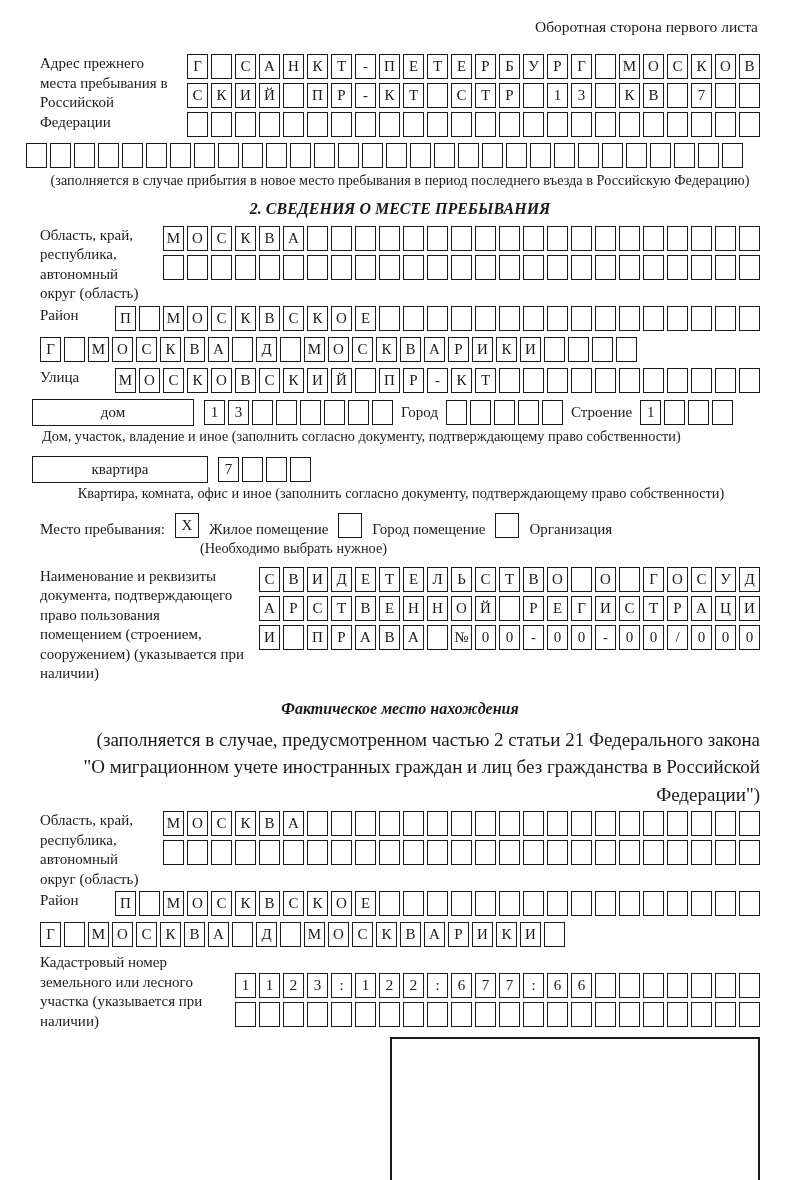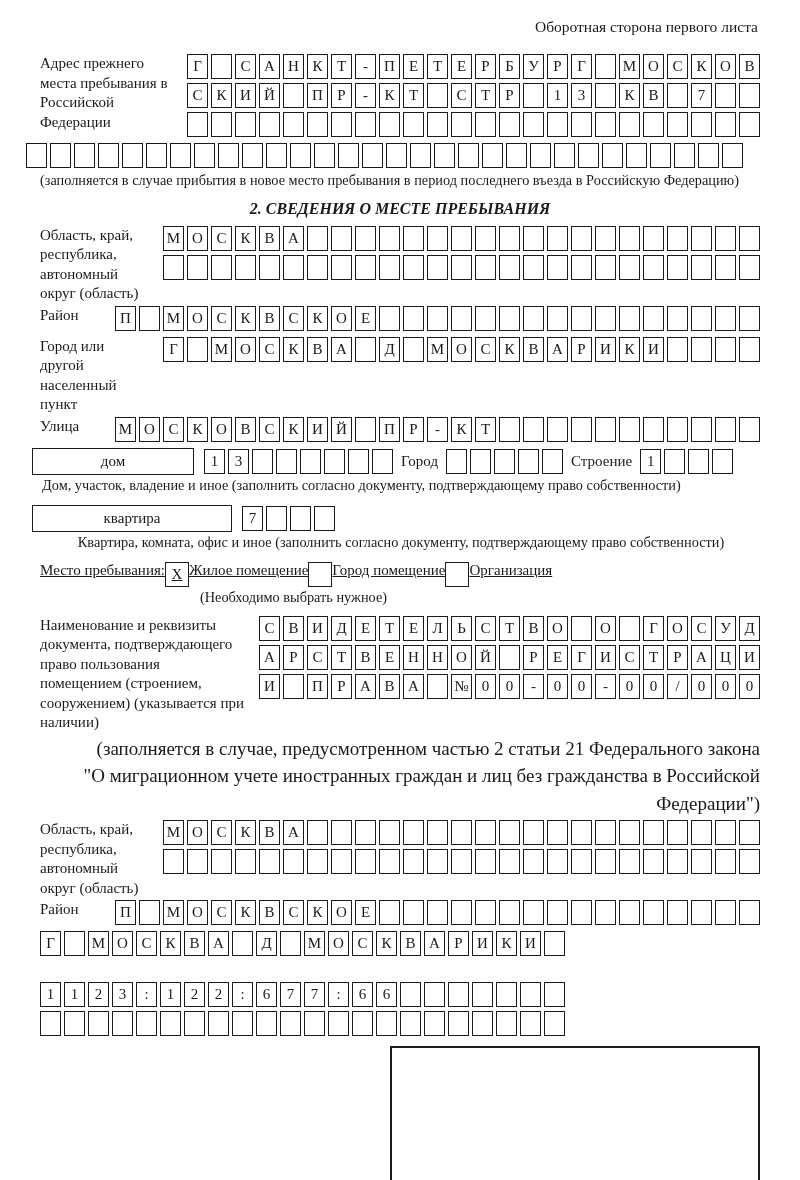--- a/index.html
+++ b/index.html
@@ -14,29 +14,29 @@
   .row-label{flex:1;font-size:15px;line-height:1.3;padding-right:6px;}
   .grids{display:flex;flex-direction:column;}
   .cells{display:flex;gap:3px;margin-bottom:4px;}
   .cell{
     width:21px;height:25px;box-sizing:border-box;
     border:1.6px solid #1b1b1b;background:#fff;
     display:flex;align-items:center;justify-content:center;
     font-size:15px;font-family:"Liberation Serif","DejaVu Serif",serif;
   }
   .fullrow{margin-left:-14px;}
-  .note{font-size:14.3px;margin:2px 0 10px 0;line-height:1.25;}
+  .note{font-size:14.3px;text-align:center;margin:2px 0 10px 0;line-height:1.25;}
   .sec-title{font-size:16px;font-weight:bold;text-align:center;margin:10px 0 8px 0;font-style:italic;}
   .wide-box{
     box-sizing:border-box;border:1.6px solid #1b1b1b;height:27px;
     display:flex;align-items:center;justify-content:center;font-size:15px;
   }
   .inline-row{display:flex;align-items:center;margin:2px 0 2px -8px;}
   .inline-label{font-size:15px;padding:0 8px;}
-  .chkrow{display:flex;align-items:flex-start;font-size:15px;margin:10px 0 2px 0;text-decoration:underline;}
+  .chkrow{display:flex;align-items:flex-end;font-size:15px;margin:10px 0 2px 0;gap:10px;}
   .chk{
     width:24px;height:25px;box-sizing:border-box;border:1.6px solid #1b1b1b;
     display:flex;align-items:center;justify-content:center;font-size:15px;
   }
   .chk-note{font-size:14.3px;margin:2px 0 10px 160px;}
   .fact-note{font-size:19px;text-align:right;line-height:1.45;margin-bottom:3px;}
   .stamp-wrap{display:flex;flex-direction:column;align-items:flex-end;margin-top:6px;}
   .stamp-box{
     width:370px;height:178px;box-sizing:border-box;
     border:2px solid #1b1b1b;background:#fff;
@@ -257,21 +257,20 @@
           <span class="cell"></span>
           <span class="cell"></span>
           <span class="cell"></span>
           <span class="cell"></span>
           <span class="cell"></span>
         </div>
       </div>
   </div>
 
   <div class="form-row">
-    <div class="row-label">Город или другой населенный пункт</div>
     <div class="grids">
         <div class="cells">
           <span class="cell">Г</span>
           <span class="cell"></span>
           <span class="cell">М</span>
           <span class="cell">О</span>
           <span class="cell">С</span>
           <span class="cell">К</span>
           <span class="cell">В</span>
           <span class="cell">А</span>
@@ -356,21 +355,21 @@
     <div class="cells" style="margin-bottom:0;">
         <span class="cell">1</span>
         <span class="cell"></span>
         <span class="cell"></span>
         <span class="cell"></span>
       </div>
   </div>
   <div class="note" style="text-align:left;margin-left:2px;">Дом, участок, владение и иное (заполнить согласно документу, подтверждающему право собственности)</div>
 
   <div class="inline-row">
-    <div class="wide-box" style="width:200px;text-align:center;">квартира</div>
+    <div class="wide-box" style="width:176px;text-align:center;">квартира</div>
     <div style="width:10px;"></div>
     <div class="cells" style="margin-bottom:0;">
         <span class="cell">7</span>
         <span class="cell"></span>
         <span class="cell"></span>
         <span class="cell"></span>
       </div>
   </div>
   <div class="note" style="text-align:center;margin-left:2px;">Квартира, комната, офис и иное (заполнить согласно документу, подтверждающему право собственности)</div>
 
@@ -453,20 +452,21 @@
           <span class="cell">0</span>
           <span class="cell">0</span>
           <span class="cell">/</span>
           <span class="cell">0</span>
           <span class="cell">0</span>
           <span class="cell">0</span>
         </div>
     </div>
   </div>
 
+  <div class="sec-title" style="margin-top:16px;">Фактическое место нахождения</div>
   <div class="fact-note">
     <span>(заполняется в случае, предусмотренном частью 2 статьи 21 Федерального закона</span><br>
     <span>"О миграционном учете иностранных граждан и лиц без гражданства в Российской Федерации")</span>
   </div>
 
   <div class="form-row">
     <div class="row-label">Область, край, республика, автономный округ (область)</div>
     <div class="grids">
       <div class="cells">
           <span class="cell">М</span>
@@ -583,20 +583,21 @@
           <span class="cell">Р</span>
           <span class="cell">И</span>
           <span class="cell">К</span>
           <span class="cell">И</span>
           <span class="cell"></span>
         </div>
       </div>
   </div>
 
   <div class="form-row">
+    <div class="row-label">Кадастровый номер земельного или лесного участка (указывается при наличии)</div>
     <div class="grids" style="padding-top:20px;">
       <div class="cells">
           <span class="cell">1</span>
           <span class="cell">1</span>
           <span class="cell">2</span>
           <span class="cell">3</span>
           <span class="cell">:</span>
           <span class="cell">1</span>
           <span class="cell">2</span>
           <span class="cell">2</span>

